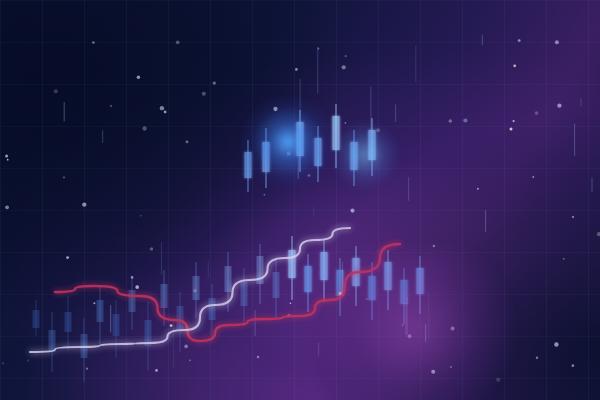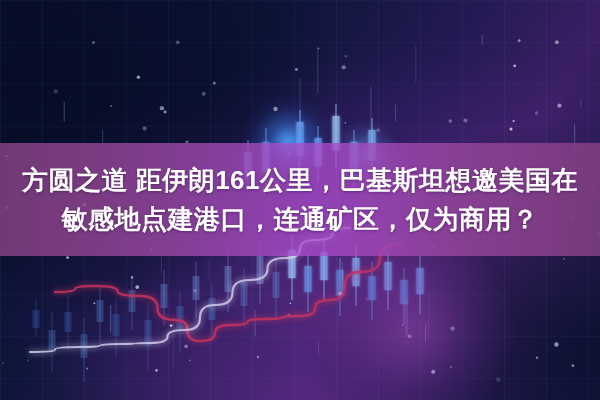--- a/index.html
+++ b/index.html
@@ -308,20 +308,14 @@
     <g id="line-layer">
         <path d="M 55 292 Q 75 292 75 289 Q 75 286 95 286 Q 117.5 286 117.5 291 Q 117.5 296 140 296 Q 157.5 296 157.5 308 Q 157.5 320 175 320 Q 187.5 320 187.5 330.5 Q 187.5 341 200 341 Q 215 341 215 333 Q 215 325 230 325 Q 247.5 325 247.5 322 Q 247.5 319 265 319 Q 282.5 319 282.5 317.5 Q 282.5 316 300 316 Q 315 316 315 308 Q 315 300 330 300 Q 345 300 345 286 Q 345 272 360 272 Q 380 272 380 258 Q 380 244 400 244" fill="none" stroke="#c0335f" stroke-width="2.4" stroke-linecap="round" stroke-linejoin="round" opacity="0.92" filter="url(#softglow)"></path>
         <path d="M 30 352 Q 55 352 55 349.5 Q 55 347 80 347 Q 100 347 100 345.5 Q 100 344 120 344 Q 135 344 135 343.5 Q 135 343 150 343 Q 167.5 343 167.5 336.5 Q 167.5 330 185 330 Q 200 330 200 317.5 Q 200 305 215 305 Q 232.5 305 232.5 292.5 Q 232.5 280 250 280 Q 267.5 280 267.5 269 Q 267.5 258 285 258 Q 300 258 300 249 Q 300 240 315 240 Q 332.5 240 332.5 234 Q 332.5 228 350 228" fill="none" stroke="#d8d0f0" stroke-width="2.1" stroke-linecap="round" stroke-linejoin="round" opacity="0.85" filter="url(#softglow)"></path>
       </g>
   </svg>
 
   <div class="glow-magenta"></div>
   <div class="glow-blue"></div>
   <div class="glow-blue2"></div>
 
-  <div class="banner">
-    <div class="banner-inner">
-      <div class="headline">方圆之道 距伊朗161公里，巴基斯坦想邀美国在</div>
-      <div class="headline">敏感地点建港口，连通矿区，仅为商用？</div>
-    </div>
-  </div>
 
 </div>
 
 </body></html>

